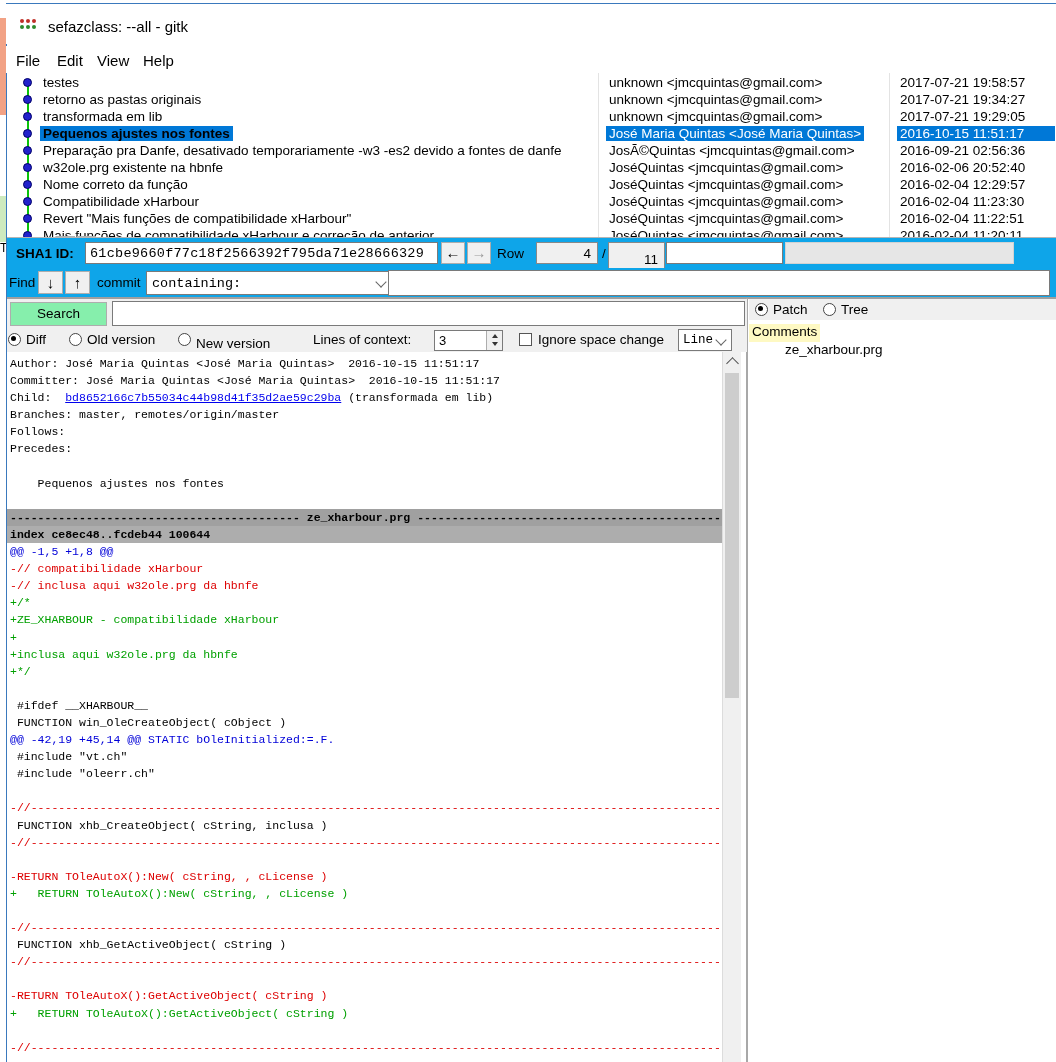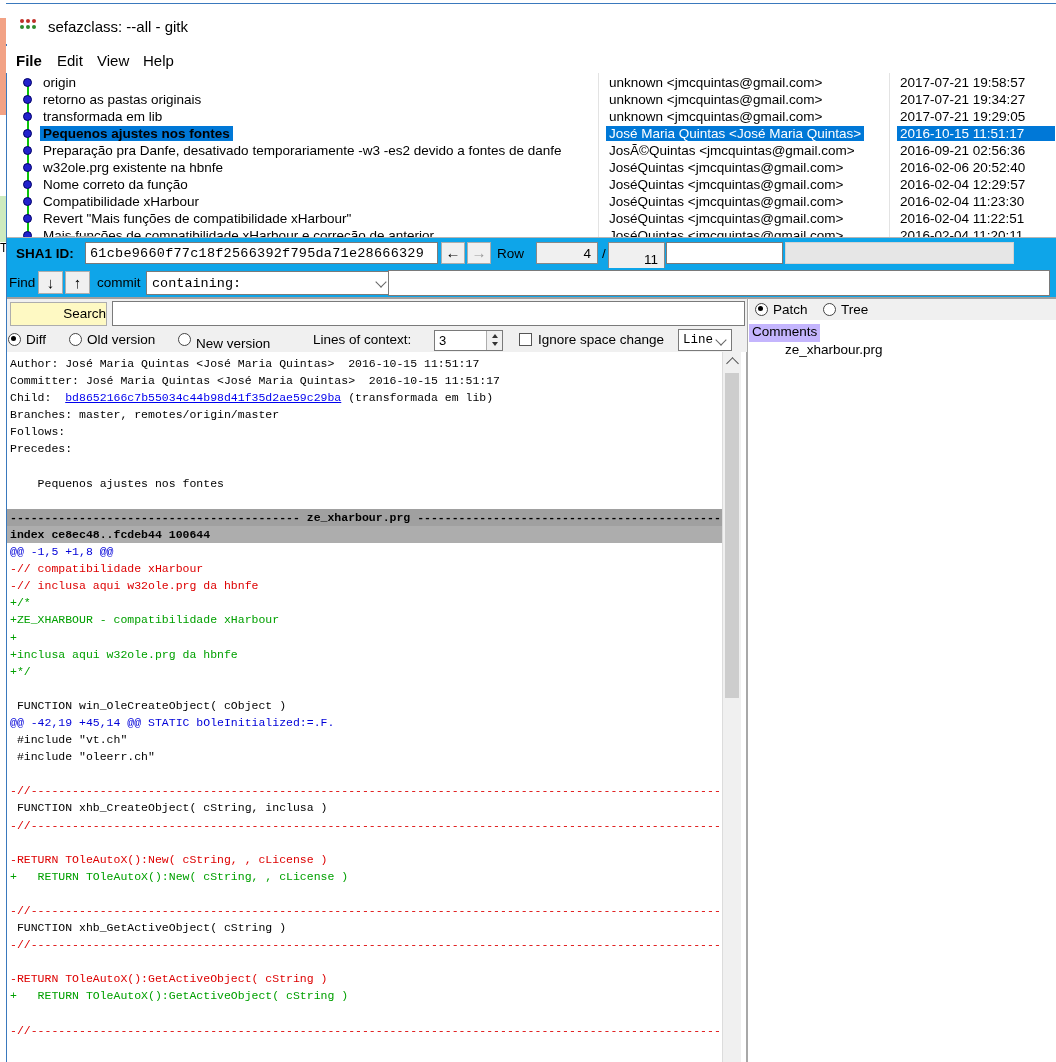--- a/index.html
+++ b/index.html
@@ -41,36 +41,36 @@
   #bar1{top:237px;height:31px;border-top:1px solid #b5b5b5;}
   #bar2{top:268px;height:29px;}
   .sash-h{left:7px;top:297px;width:1049px;height:2px;background:#9f9f9f;}
   .grip{top:236px;width:19px;height:9px;background:#ededed;border:1px solid #b0b0b0;box-sizing:border-box;}
 
   .lbl{font-size:13.5px;}
   .entry{background:#fff;border:1px solid #7a7a7a;box-sizing:border-box;font-family:"Liberation Mono",monospace;font-size:13.5px;padding:1px 4px;outline:none;}
   .entry-flat{background:#f0f0f0;border:1px solid #888;box-sizing:border-box;font-size:13.5px;text-align:right;padding:1px 6px;outline:none;font-family:"Liberation Sans",sans-serif;}
   .btn{background:#f0f0f0;border:1px solid #adadad;box-sizing:border-box;text-align:center;font-size:15px;line-height:20px;cursor:default;}
   .btn.gray{color:#9a9a9a;}
-  .pushbtn{background:#fef9c3;border:1px solid #adadad;box-sizing:border-box;text-align:right;font-size:13.5px;line-height:22px;}
+  .pushbtn{background:#86efac;border:1px solid #adadad;box-sizing:border-box;text-align:center;font-size:13.5px;line-height:22px;}
   .combo{background:#fff;border:1px solid #7a7a7a;box-sizing:border-box;}
   .chev{position:absolute;width:7px;height:7px;border-right:1.5px solid #666;border-bottom:1.5px solid #666;transform:rotate(45deg);}
 
   .radio{position:absolute;width:13px;height:13px;border:1px solid #444;border-radius:50%;background:#fff;box-sizing:border-box;}
   .radio.on::after{content:"";position:absolute;left:2px;top:2px;width:5px;height:5px;border-radius:50%;background:#000;}
   .chk{position:absolute;width:13px;height:13px;border:1px solid #555;background:#fff;box-sizing:border-box;}
 
   
   #searchrow{left:7px;top:299px;width:740px;height:29px;background:#f0f0f0;}
   #diffctl{left:7px;top:328px;width:740px;height:24px;background:#f0f0f0;}
   .sash-v{left:746px;top:298px;width:2px;height:764px;background:#a8a8a8;}
   #rightbar{left:749px;top:299px;width:307px;height:21px;background:#f0f0f0;}
   #filelist{left:749px;top:320px;width:307px;height:742px;background:#fff;font-size:13.5px;}
   .file-row{position:absolute;left:0;height:18px;padding:0 3px;white-space:nowrap;}
-  .file-sel{background:#c4b5fd;}
+  .file-sel{background:#fef9c3;}
 
   
   #diffpane{left:7px;top:352px;width:715px;height:710px;background:#fff;overflow:hidden;}
   #difflines{position:absolute;left:3px;top:3px;width:712px;font-family:"Liberation Mono",monospace;font-size:11.5px;}
   .dl{height:17.1px;line-height:17.1px;white-space:pre;overflow:hidden;}
   .dl.ctx{color:#000;}
   .dl.del{color:#dd0000;}
   .dl.add{color:#00a000;}
   .dl.hunk{color:#0000d8;}
   .dl.sep{background:#a0a0a0;font-weight:bold;margin-left:-3px;padding-left:3px;}
@@ -100,33 +100,33 @@
       <div class="dot" style="left:6px;top:0;background:#c03028;"></div>
       <div class="dot" style="left:12px;top:0;background:#c03028;"></div>
       <div class="dot" style="left:0;top:6px;background:#2e8b2e;"></div>
       <div class="dot" style="left:6px;top:6px;background:#2e8b2e;"></div>
       <div class="dot" style="left:12px;top:6px;background:#2e8b2e;"></div>
     </div>
     <div class="abs title-text">sefazclass: --all - gitk</div>
   </div>
 
   <div class="abs" id="menubar">
-      <div class="abs menu-item" style="left: 10px; font-weight: bold;">File</div>
+      <div class="abs menu-item" style="left: 10px;">File</div>
       <div class="abs menu-item" style="left: 51px;">Edit</div>
       <div class="abs menu-item" style="left: 91px;">View</div>
       <div class="abs menu-item" style="left: 137px;">Help</div>
     </div>
 
   <div class="abs" id="commits">
     <div class="col-div" style="left:591px;"></div>
     <div class="col-div" style="left:882px;"></div>
     <div class="graph-line" style="top:11px;height:153px;"></div>
   <div class="commit-dot" style="top: 5px;"></div>
       <div class="crow" style="top: 2px; left: 0px; width: 1049px;">
-        <span class="cmsg">origin</span>
+        <span class="cmsg">testes</span>
         <span class="cauth">unknown &lt;jmcquintas@gmail.com&gt;</span>
         <span class="cdate">2017-07-21 19:58:57</span>
       </div>
       <div class="commit-dot" style="top: 22px;"></div>
       <div class="crow" style="top: 19px; left: 0px; width: 902px;">
         <span class="cmsg">retorno as pastas originais</span>
         <span class="cauth">unknown &lt;jmcquintas@gmail.com&gt;</span>
         <span class="cdate">2017-07-21 19:34:27</span>
       </div>
       <div class="commit-dot" style="top: 39px;"></div>
@@ -264,20 +264,21 @@
         <div class="dl meta">index ce8ec48..fcdeb44 100644</div>
         <div class="dl hunk">@@ -1,5 +1,8 @@</div>
         <div class="dl del">-// compatibilidade xHarbour</div>
         <div class="dl del">-// inclusa aqui w32ole.prg da hbnfe</div>
         <div class="dl add">+/*</div>
         <div class="dl add">+ZE_XHARBOUR - compatibilidade xHarbour</div>
         <div class="dl add">+</div>
         <div class="dl add">+inclusa aqui w32ole.prg da hbnfe</div>
         <div class="dl add">+*/</div>
         <div class="dl blank">&nbsp;</div>
+        <div class="dl ctx"> #ifdef __XHARBOUR__</div>
         <div class="dl ctx"> FUNCTION win_OleCreateObject( cObject )</div>
         <div class="dl hunk">@@ -42,19 +45,14 @@ STATIC bOleInitialized:=.F.</div>
         <div class="dl ctx"> #include "vt.ch"</div>
         <div class="dl ctx"> #include "oleerr.ch"</div>
         <div class="dl blank">&nbsp;</div>
         <div class="dl del">-//----------------------------------------------------------------------------------------------------</div>
         <div class="dl ctx"> FUNCTION xhb_CreateObject( cString, inclusa )</div>
         <div class="dl del">-//----------------------------------------------------------------------------------------------------</div>
         <div class="dl blank">&nbsp;</div>
         <div class="dl del">-RETURN TOleAutoX():New( cString, , cLicense )</div>

